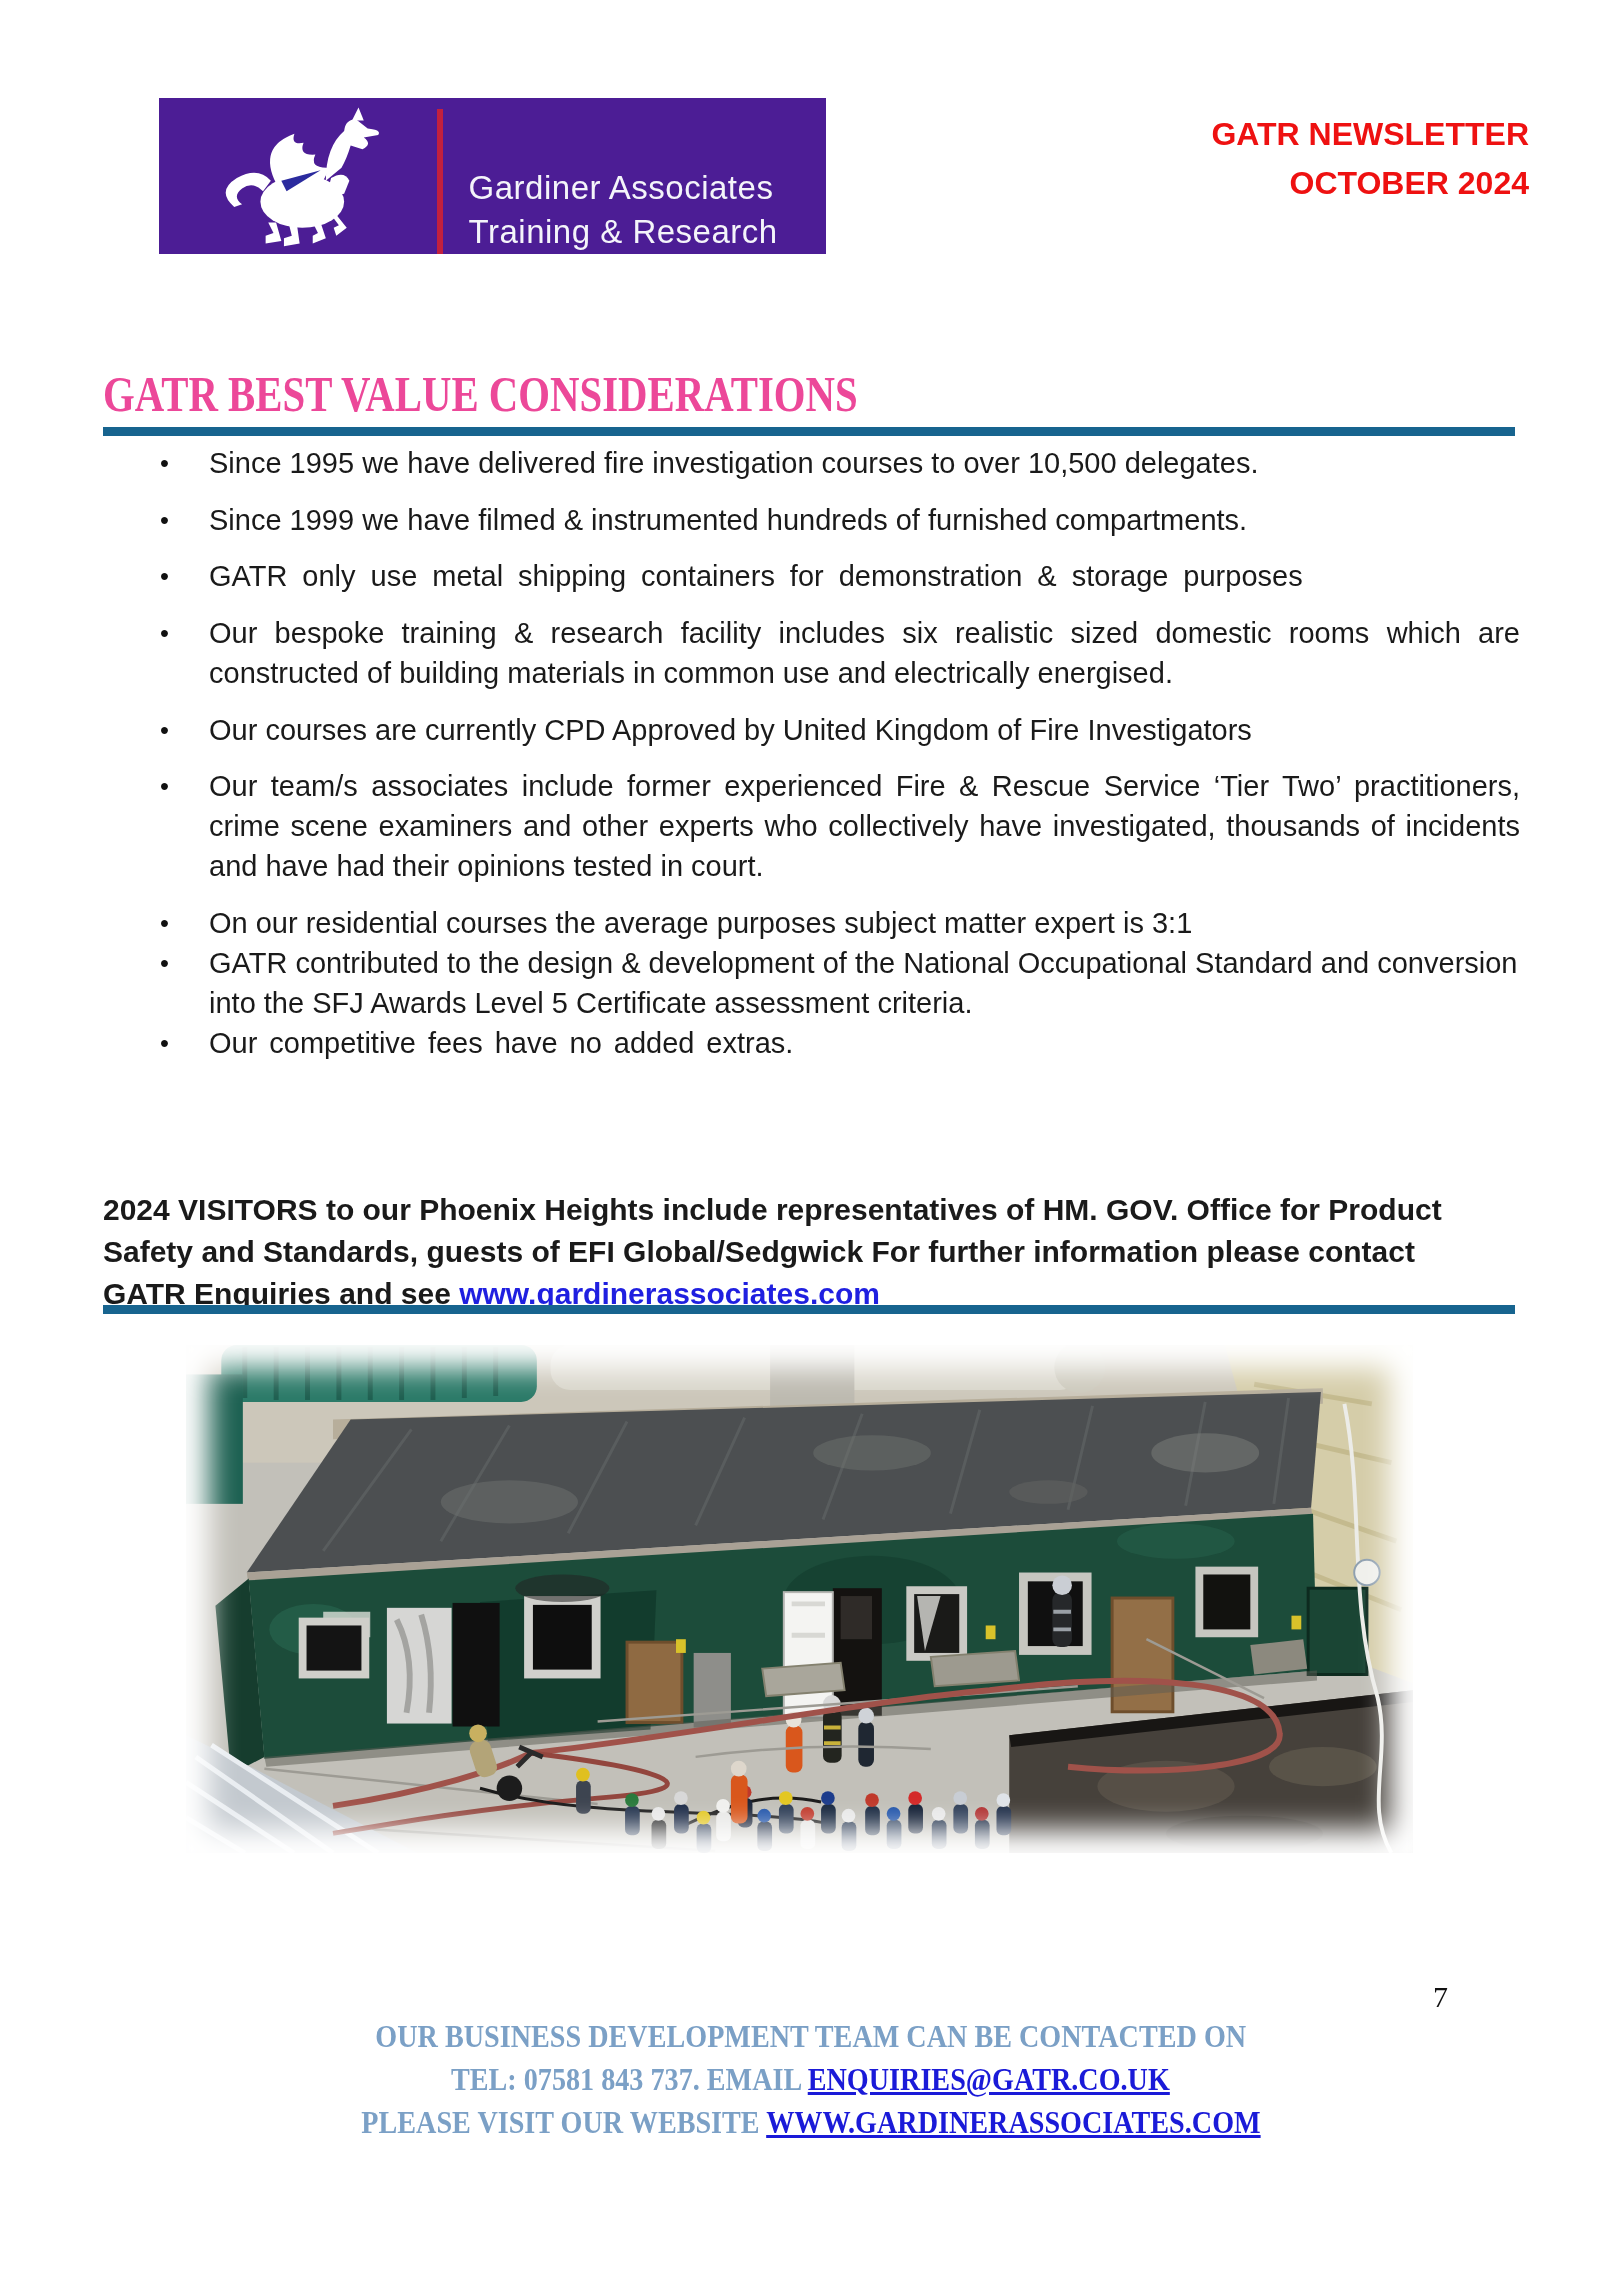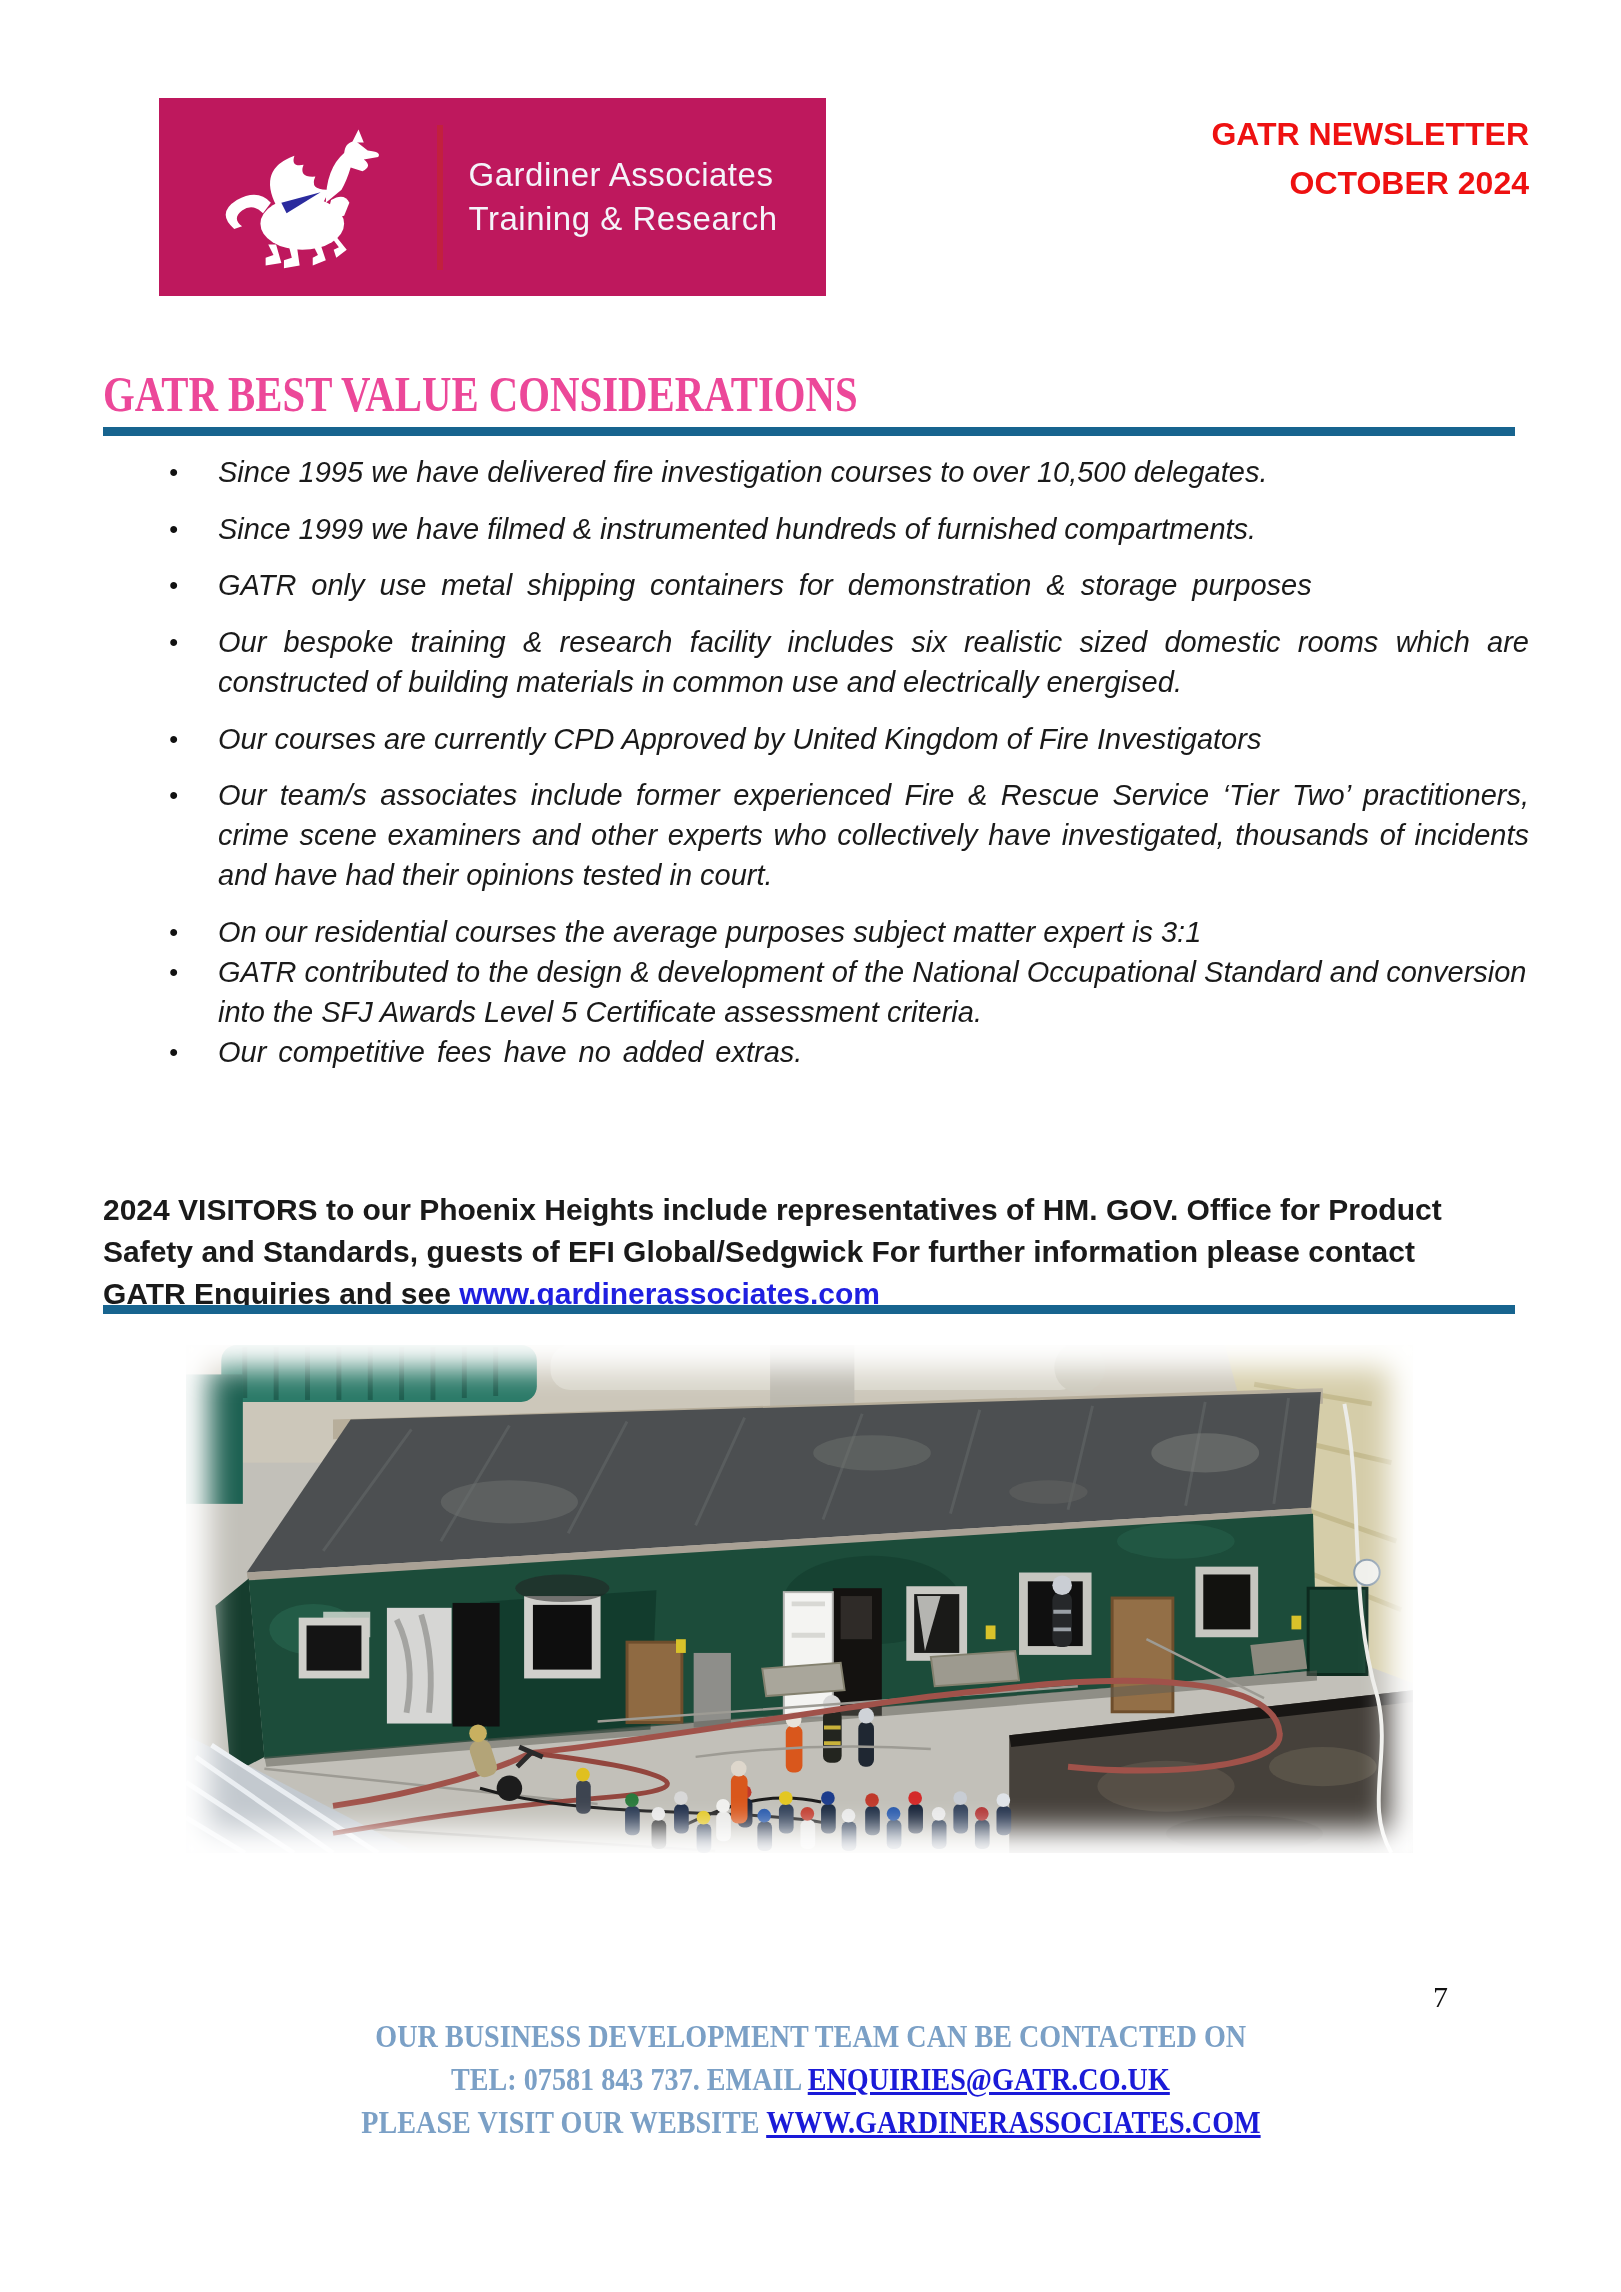--- a/index.html
+++ b/index.html
@@ -4,22 +4,22 @@
 <style>
   html,body{margin:0;padding:0;}
   body{
     width:1621px;height:2293px;position:relative;background:#ffffff;
     font-family:"Liberation Sans", sans-serif;color:#1a1a1a;overflow:hidden;
   }
   .abs{position:absolute;}
 
   
   .logo-box{
-    left:159px;top:98px;width:667px;height:198px;background:#be185d;
-    display:flex;align-items:center;
+    left:159px;top:98px;width:667px;height:156px;background:#4c1d95;
+    display:flex;align-items:flex-end;
   }
   .logo-dragon{width:243px;height:157px;margin-left:27.4px;flex:0 0 auto;}
   .logo-divider{width:5.9px;height:145px;background:#c2203e;margin:0 25.5px 0 7.8px;flex:0 0 auto;}
   .logo-text{color:#f4f4fa;font-size:33px;line-height:44px;letter-spacing:0.5px;font-weight:400;}
   .news-title{
     left:1019px;top:110px;width:510px;text-align:right;
     color:#ee1111;font-weight:bold;font-size:32px;line-height:49px;
   }
 
   
@@ -27,21 +27,21 @@
     left:103px;top:365px;width:1421px;
     font-family:"Liberation Serif", serif;font-weight:bold;color:#ec4899;
     font-size:51px;white-space:nowrap;
   }
   .sec-heading .condense{display:inline-block;transform:scaleX(.80);transform-origin:left center;}
   .rule{left:103px;width:1412px;height:8.8px;background:#17648f;}
   .rule1{top:427px;}
   .rule2{top:1305px;}
 
   
-  .bullets{left:103px;top:443px;width:1417px;list-style:none;margin:9px;padding:0;font-style:italic;}
+  .bullets{left:103px;top:443px;width:1417px;list-style:none;margin:0;padding:0;}
   .bullets li{
     position:relative;padding-left:106px;margin-bottom:16.7px;
     font-size:29px;line-height:40px;
   }
   .bullets li.tight{margin-bottom:0;}
   .bullets li::before{
     content:"\2022";position:absolute;left:57px;top:0;font-size:25.5px;color:#111;
   }
   .bullets li.justify .bt{display:block;text-align:justify;}
   .bullets li.spread{word-spacing:6.9px;}

